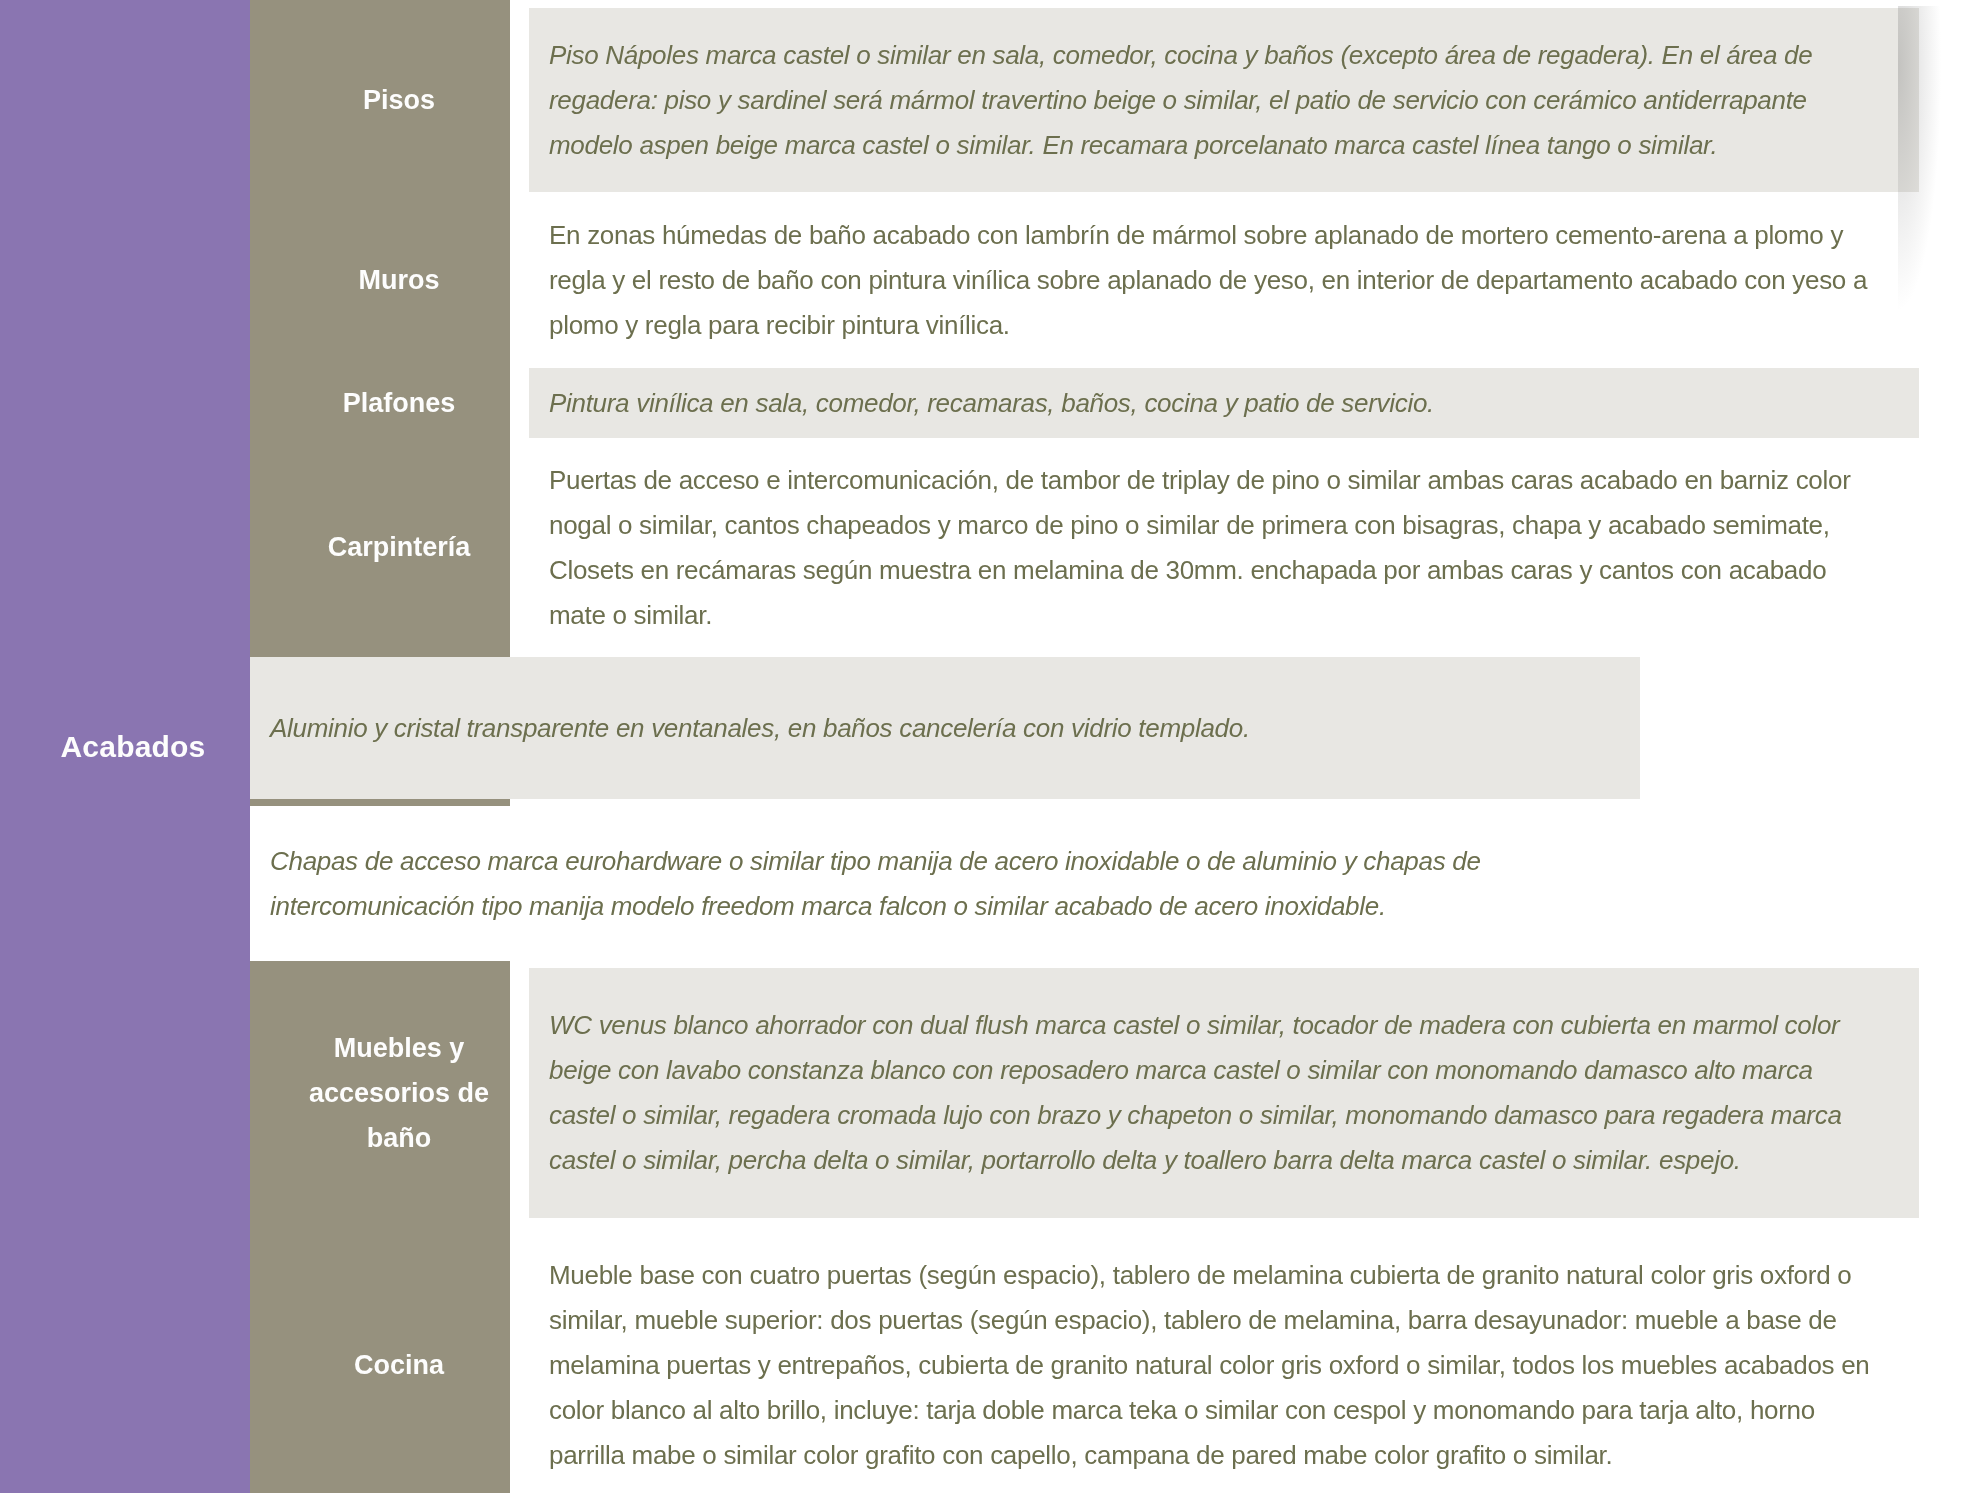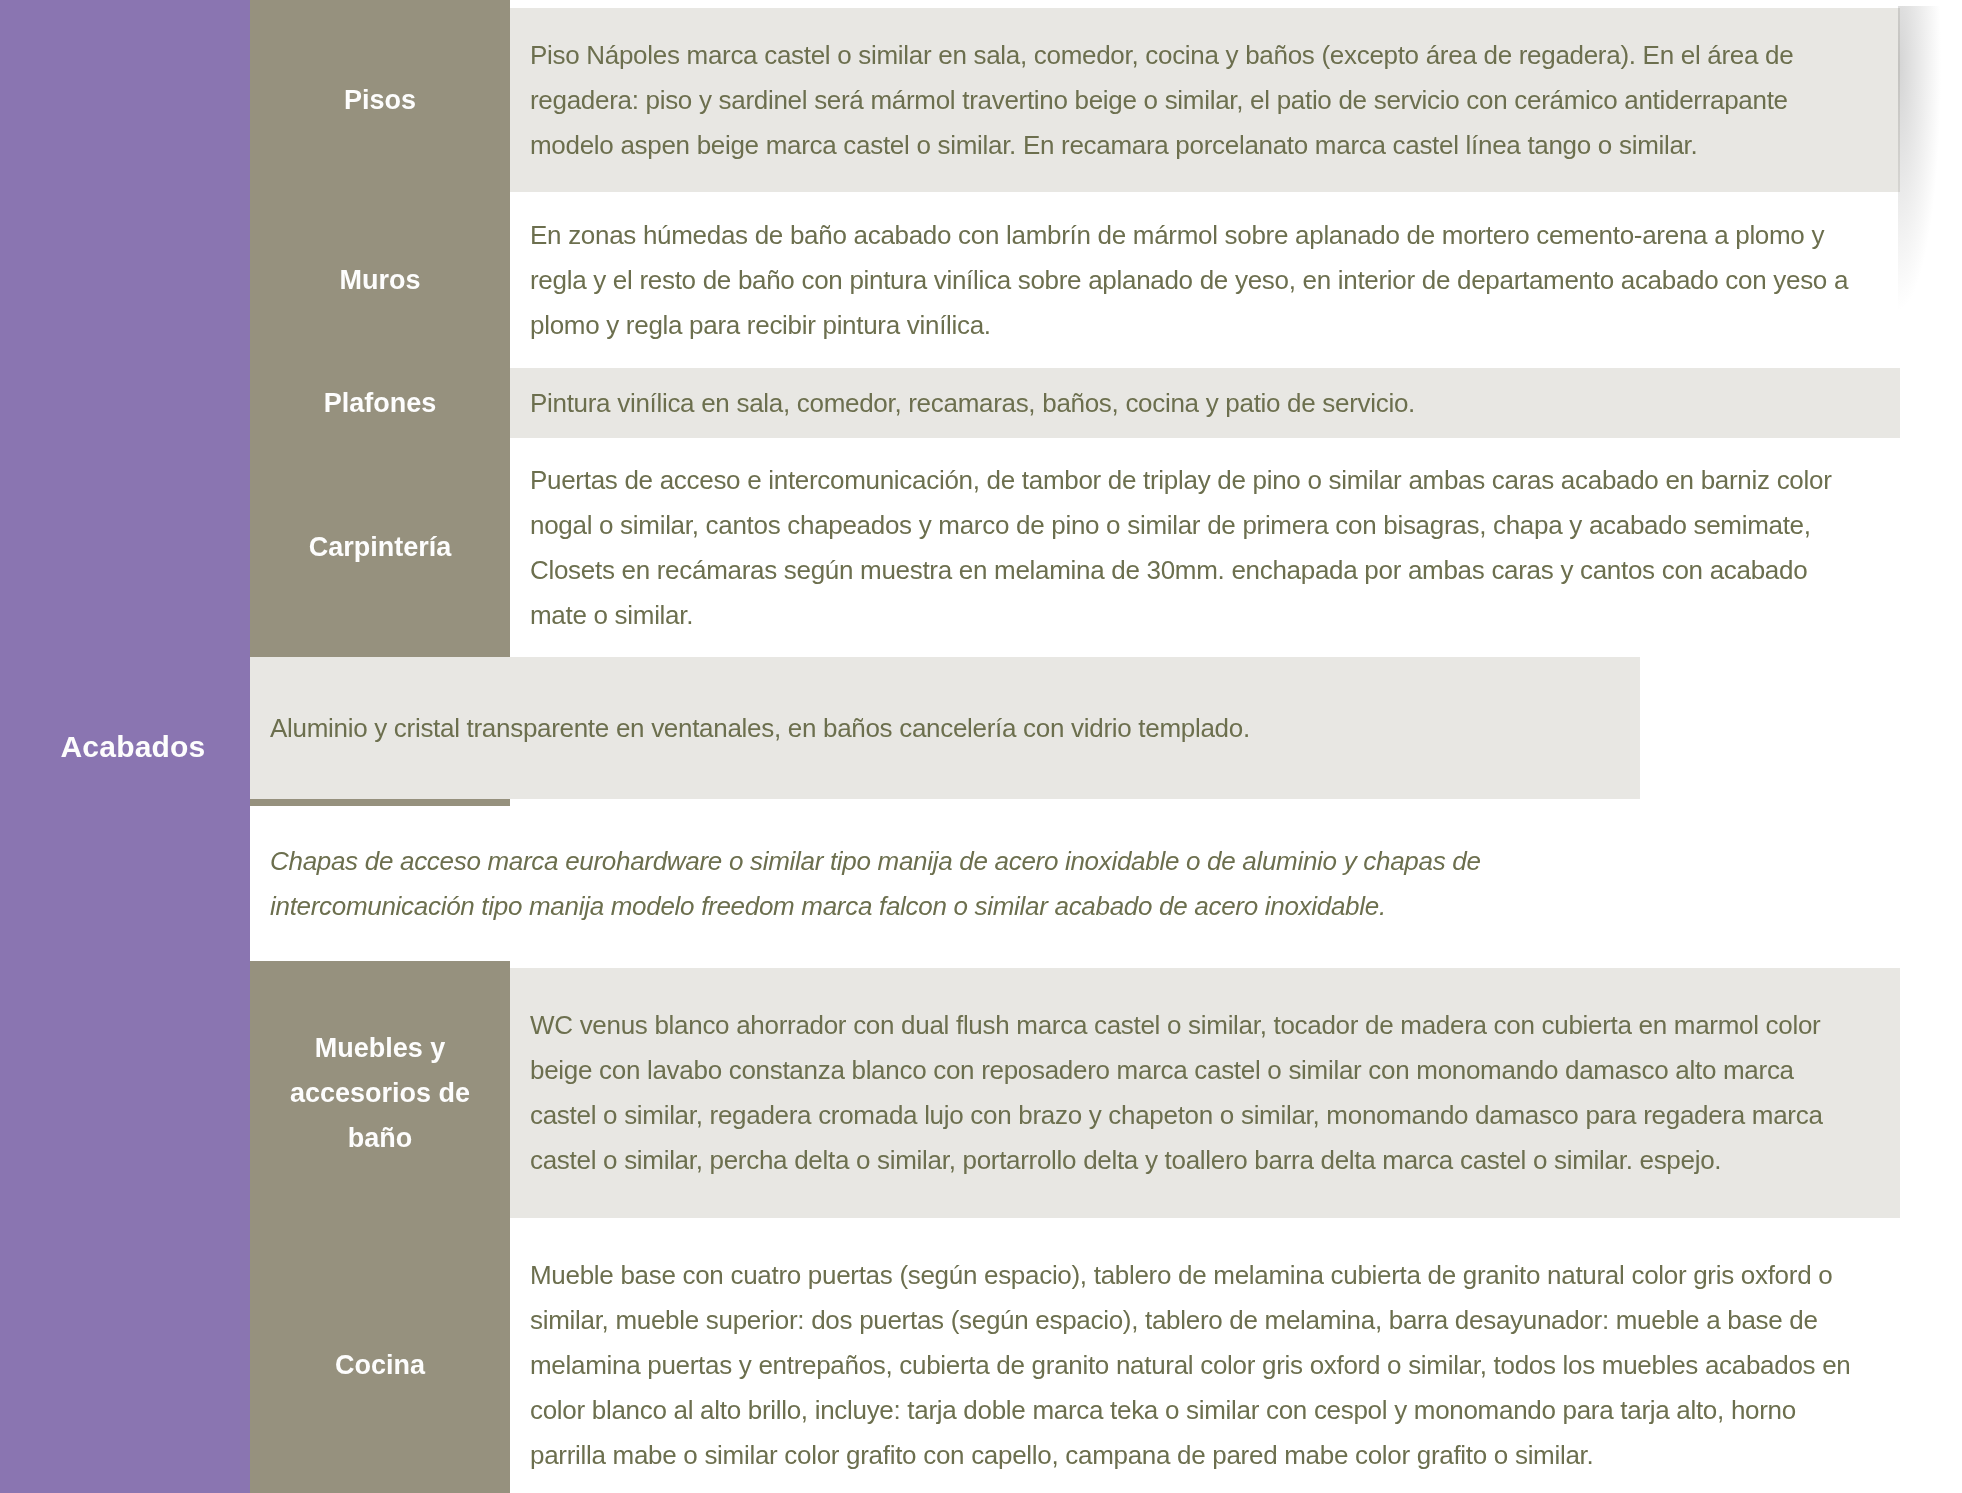--- a/index.html
+++ b/index.html
@@ -29,28 +29,28 @@
 
   
   .rows{position:absolute;left:250px;top:0;width:1650px;padding-top:8px;}
   .row{display:flex;}
   .row + .row{margin-top:7px;}
 
   .row-label{
     width:260px;flex:0 0 260px;
     display:flex;align-items:center;justify-content:center;
     text-align:center;padding:0 20px;
-    color:var(--label-text);font-size:27px;font-weight:600;line-height:45px;
+    color:var(--label-text);font-size:27px;font-weight:600;line-height:45px;margin-left:19px;
   }
   .row-desc{
     width:1390px;flex:0 0 1390px;
     display:flex;align-items:center;
     background:var(--row-bg);
   }
-  .row.alt .row-desc{background:var(--row-alt-bg);}
+  .row.alt .row-desc{background:var(--row-alt-bg);font-style:italic;}
   .row-desc .desc-text{
     width:100%;padding:0 46px 0 20px;
     color:var(--text);font-size:26px;line-height:45px;letter-spacing:-0.3px;
   }
 
   
   .r1 .row-desc{height:184px;}
   .r2 .row-desc{height:162px;}
   .r3 .row-desc{height:70px;}
   .r4 .row-desc{height:205px;}

